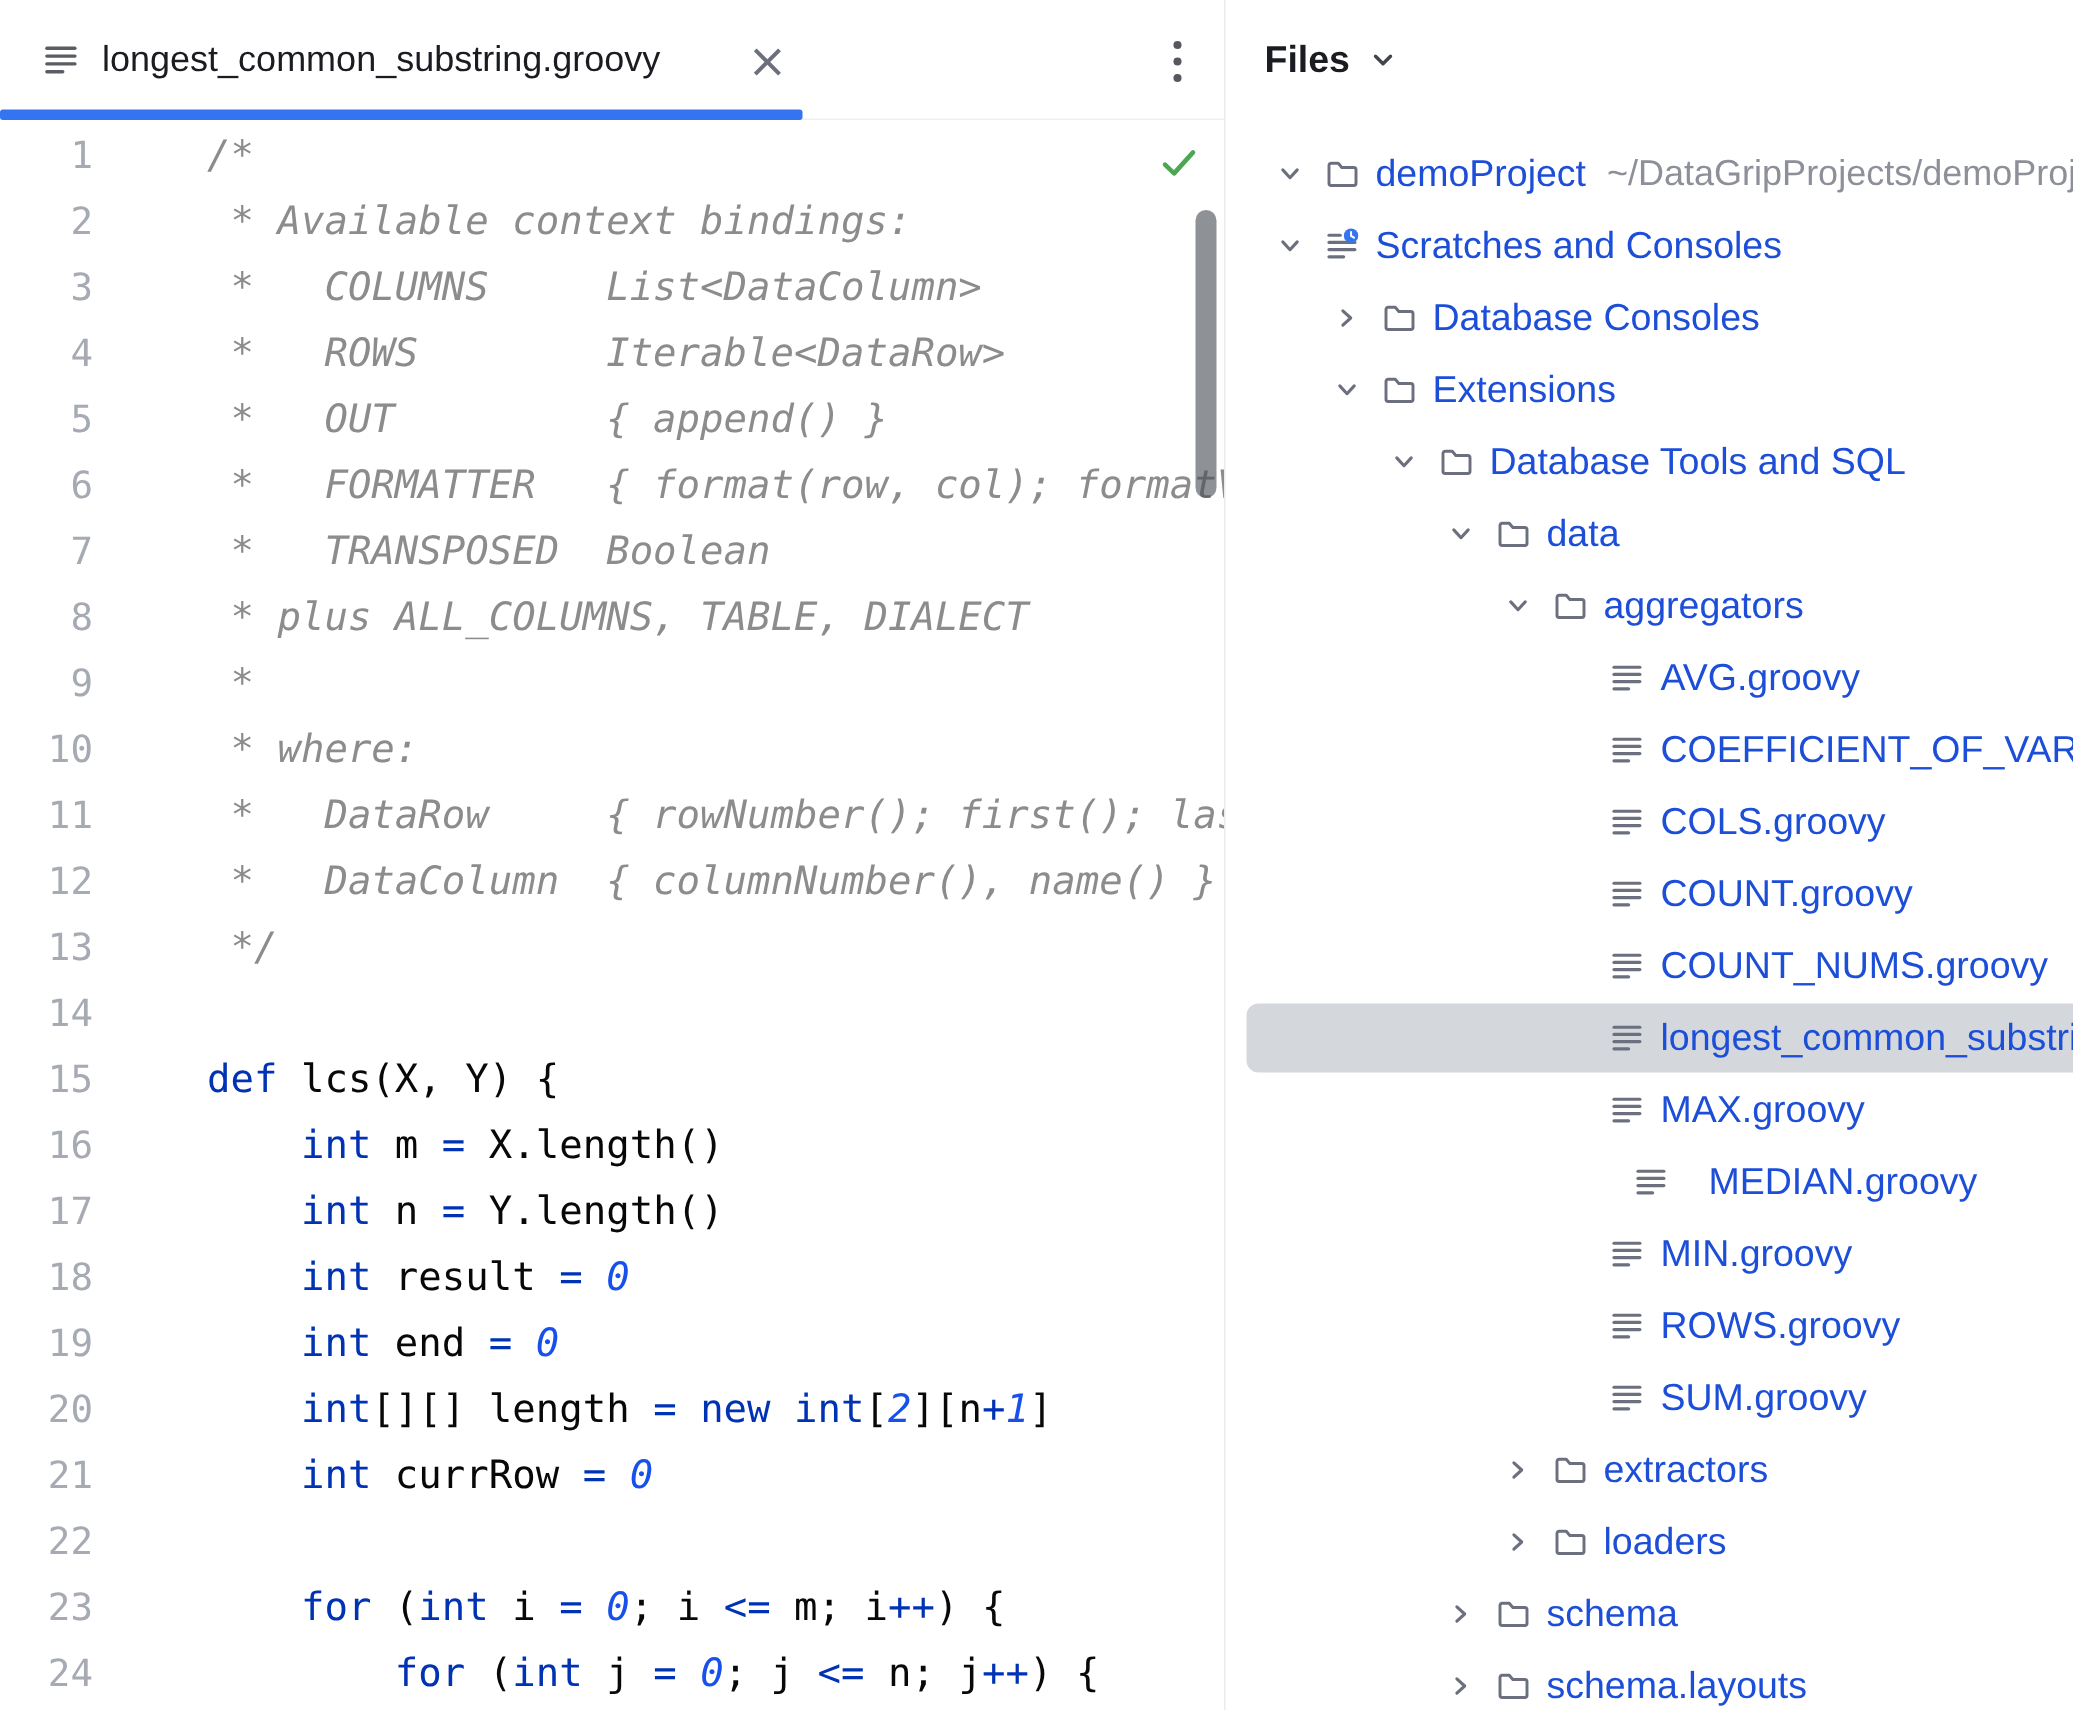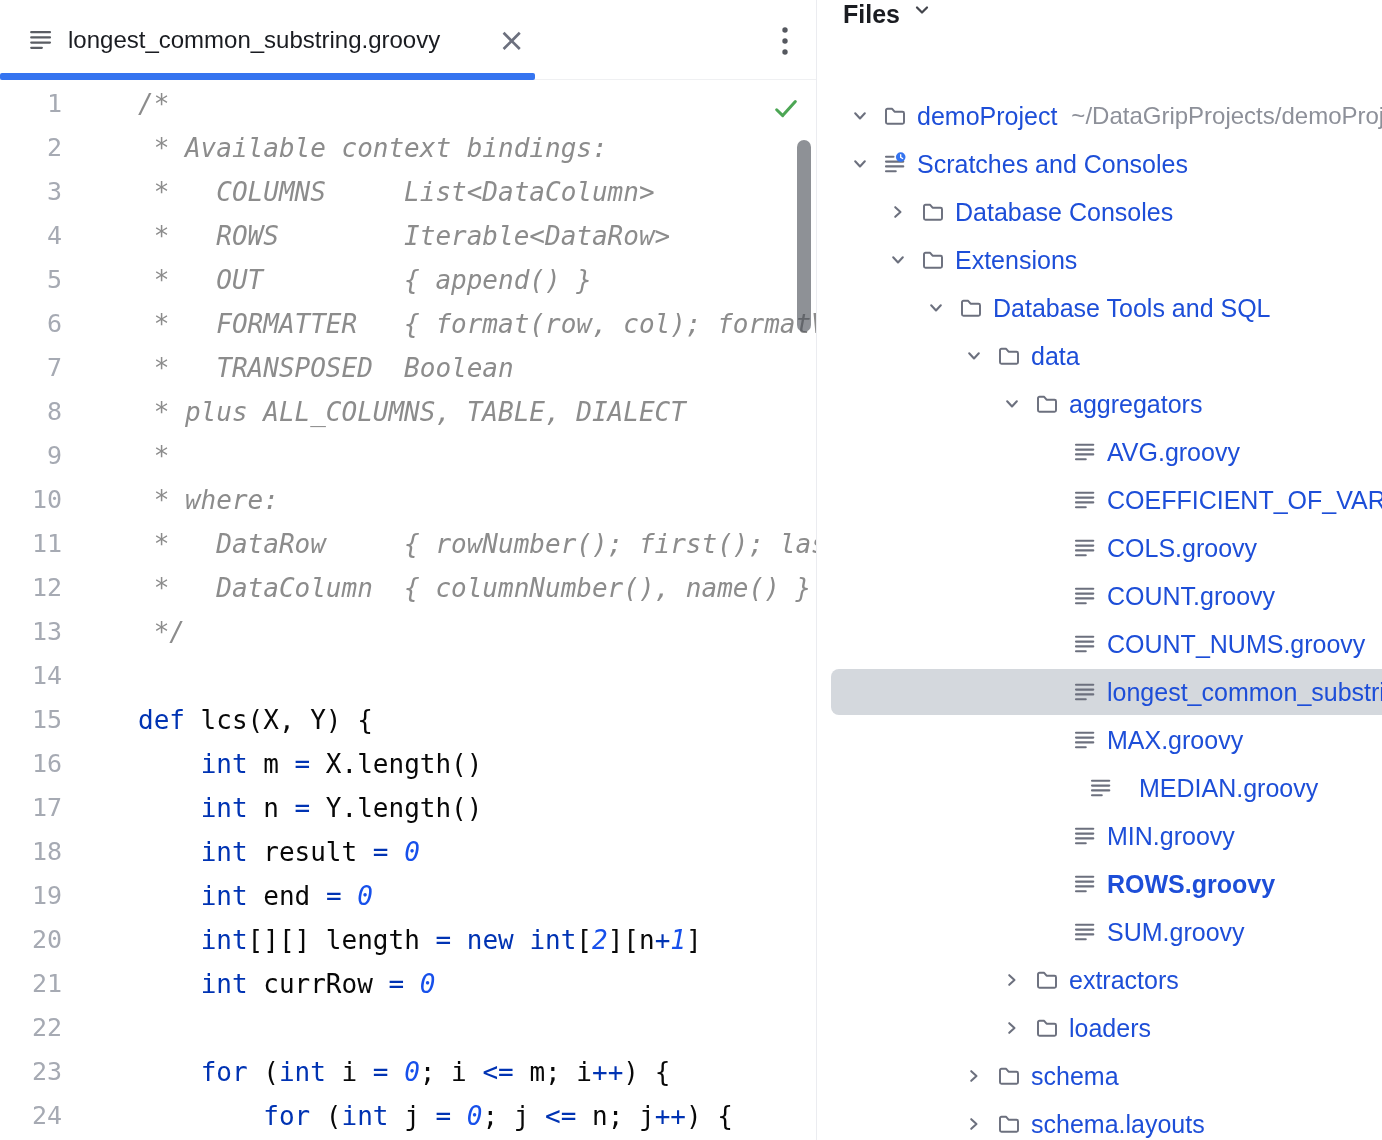--- a/index.html
+++ b/index.html
@@ -25,21 +25,21 @@
   .seg-k { color:var(--keyword); }
   .seg-n { color:var(--number); font-style:italic; }
   .seg-p { color:var(--plain-code); }
 
   .check-badge { position:absolute; top:14px; right:16px; }
   .v-scroll-thumb { position:absolute; top:60px; right:5px; width:14px; height:192px;
                     border-radius:7px; background:rgba(73,77,85,0.62); }
 
   
   .files-pane { flex:1; height:1140px; overflow:hidden; background:#fff; }
-  .files-header { height:80px; display:flex; align-items:flex-start; padding-left:26px; }
+  .files-header { height:80px; display:flex; align-items:center; padding-left:26px; }
   .files-title { font-size:25px; font-weight:700; color:#1A1C21; }
   .files-chevron { margin-left:12px; display:flex; cursor:pointer; }
 
   .tree { padding-top:12px; }
   .tree-row { height:48px; display:flex; align-items:center; position:relative; z-index:0; white-space:nowrap; cursor:pointer; }
   .tree-row.selected::before { content:""; position:absolute; left:14px; right:0; top:1px; bottom:1px;
                                background:var(--selection); border-radius:8px 0 0 8px; z-index:-1; }
   .chev { width:26px; height:26px; flex:none; display:flex; align-items:center; justify-content:center; margin-right:10px; }
   .node-icon { width:24px; height:24px; flex:none; display:flex; align-items:center; justify-content:center; margin-right:10px; }
   .tree-label { font-size:25px; color:#1d4ed8; }
@@ -340,21 +340,21 @@
               <g stroke="#6C707E" stroke-width="1.4" stroke-linecap="round">
                 <line x1="2" y1="3.2" x2="13.5" y2="3.2"></line>
                 <line x1="2" y1="6.4" x2="13.5" y2="6.4"></line>
                 <line x1="2" y1="9.6" x2="13.5" y2="9.6"></line>
                 <line x1="2" y1="12.8" x2="8.5" y2="12.8"></line>
               </g>
             </svg>
           </span>
           <span class="tree-label">MIN.groovy</span>
         </div>
-        <div class="tree-row" style="padding-left: 220px; font-weight: bold;">
+        <div class="tree-row" style="padding-left: 220px;">
           <span class="chev"></span>
           <span class="node-icon">
             <svg viewBox="0 0 16 16" width="24" height="24">
               <g stroke="#6C707E" stroke-width="1.4" stroke-linecap="round">
                 <line x1="2" y1="3.2" x2="13.5" y2="3.2"></line>
                 <line x1="2" y1="6.4" x2="13.5" y2="6.4"></line>
                 <line x1="2" y1="9.6" x2="13.5" y2="9.6"></line>
                 <line x1="2" y1="12.8" x2="8.5" y2="12.8"></line>
               </g>
             </svg>

